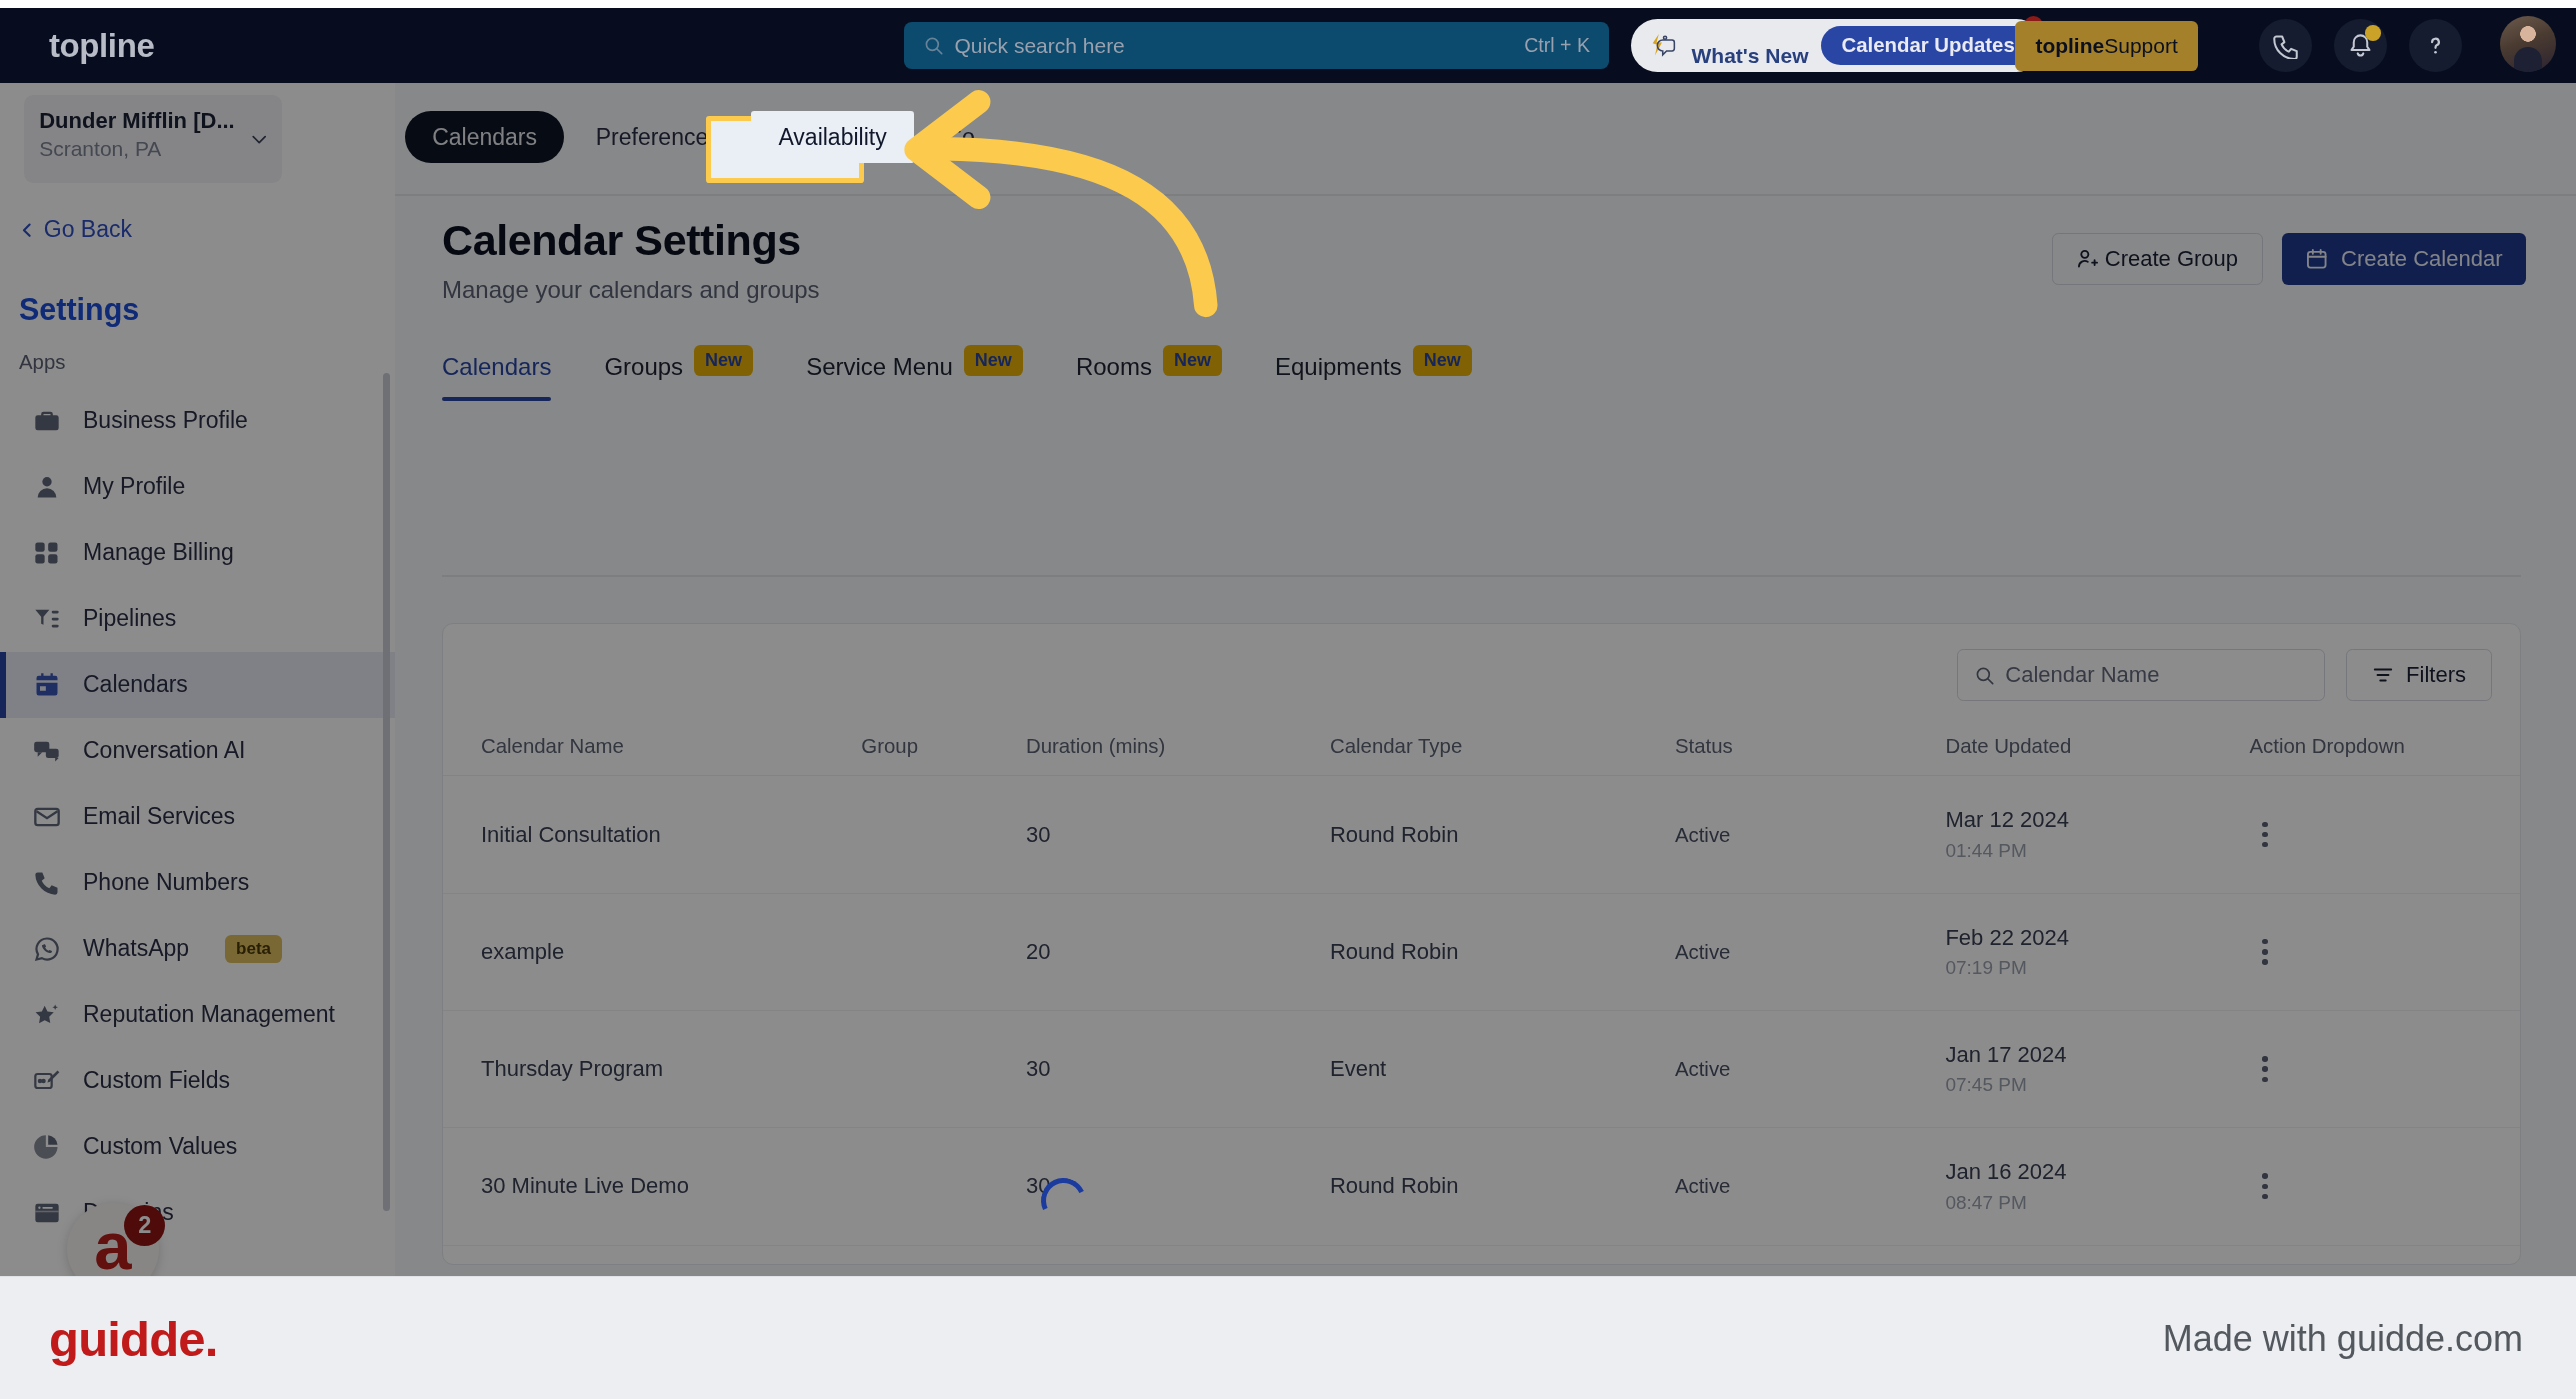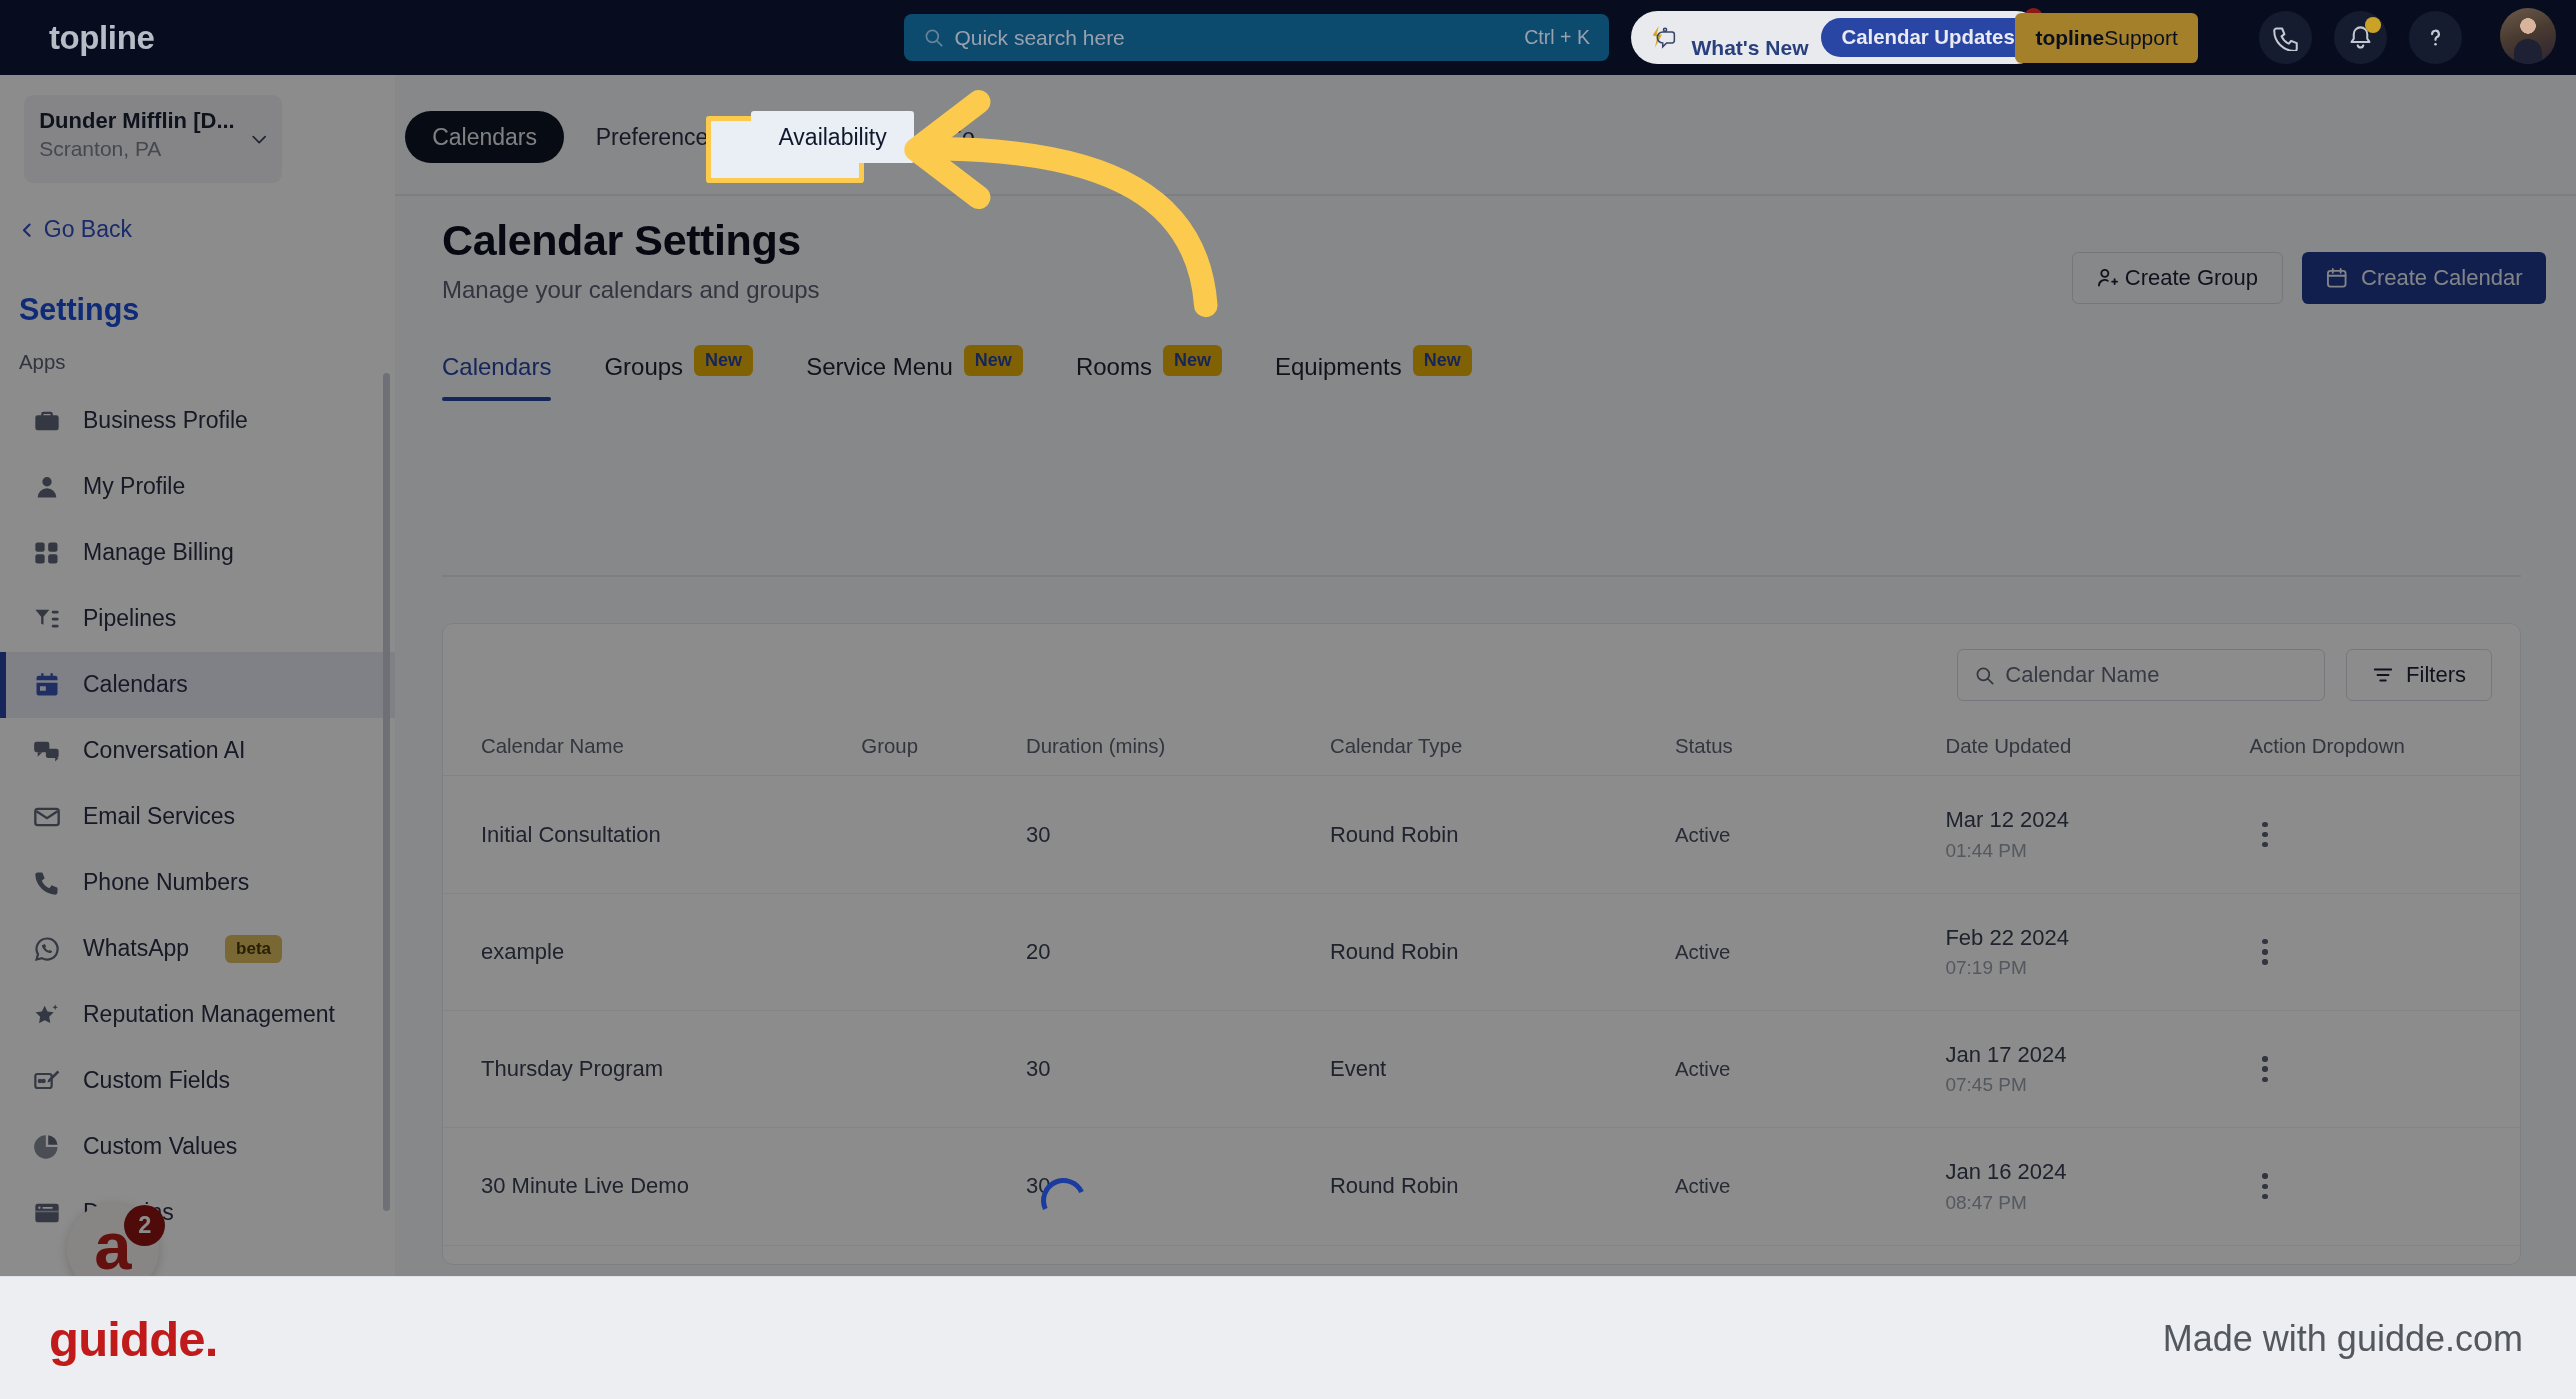--- a/index.html
+++ b/index.html
@@ -5,21 +5,21 @@
   * { box-sizing: border-box; margin: 0; padding: 0; }
   html, body {
     width: 2576px; height: 1400px;
     font-family: "Liberation Sans", sans-serif;
     background: #ffffff; overflow: hidden;
   }
   #screen { position: relative; width: 2576px; height: 1400px; background: #fff; }
 
   
   .topbar {
-    position: absolute; top: 0; left: 0; width: 2576px; height: 75px;
+    position: absolute; top: 8px; left: 0; width: 2576px; height: 75px;
     background: #070d1f; display: flex; align-items: center; z-index: 40;
   }
   .logo { margin-left: 49px; font-size: 33px; font-weight: 700; color: #b7bcc6; letter-spacing: -0.4px; }
   .search-wrap {
     position: absolute; left: 904px; top: 14px; width: 705px; height: 47px;
     background: #0c4a6e; border-radius: 7.8px; display: flex; align-items: center; padding: 0 19px;
   }
   .search-wrap .sicon { width: 20.4px; height: 20.4px; flex: none; opacity: .65; }
   .search-input {
     flex: 1; background: transparent; border: 0; outline: none;
@@ -108,21 +108,21 @@
   }
 
   
   .main { position: absolute; left: 395px; top: 0; width: 2181px; height: 100%; background: #f6f7f9; }
   .tabpills { display: flex; align-items: center; gap: 4.7px; padding: 36px 0 0 10.2px; }
   .pill { font-size: 23px; color: #2b3045; padding: 12.5px 27px; border-radius: 27px; white-space: nowrap; }
   .pill.active { background: #0d1426; color: #e9eaee; }
   .pill.spot { position: relative; z-index: 30; background:#eaeef5; color:#11182b; border-radius: 3.1px; }
   .divider { position: absolute; left: 0; top: 119px; width: 100%; height: 1.6px; background: #e3e5ea; }
 
-  .hdr-row { display: flex; align-items: flex-end; padding: 53px 30px 0 47px; }
+  .hdr-row { display: flex; align-items: flex-start; padding: 53px 50px 0 47px; }
   .hdr-left { flex: 1; }
   .h1 { font-size: 43px; font-weight: 700; color: #0c1120; letter-spacing: -0.4px; }
   .h-sub { margin-top: 11px; font-size: 24px; color: #5b6274; }
   .hdr-actions { display: flex; gap: 19px; padding-top: 17px; }
   .btn-outline {
     display: flex; align-items: center; gap: 5px; height: 52px; padding: 0 23.5px;
     border: 1.6px solid #d3d7e0; border-radius: 6.3px; background: #f6f7f9;
     font-size: 22px; color: #1b2135; white-space: nowrap;
   }
   .btn-primary {

